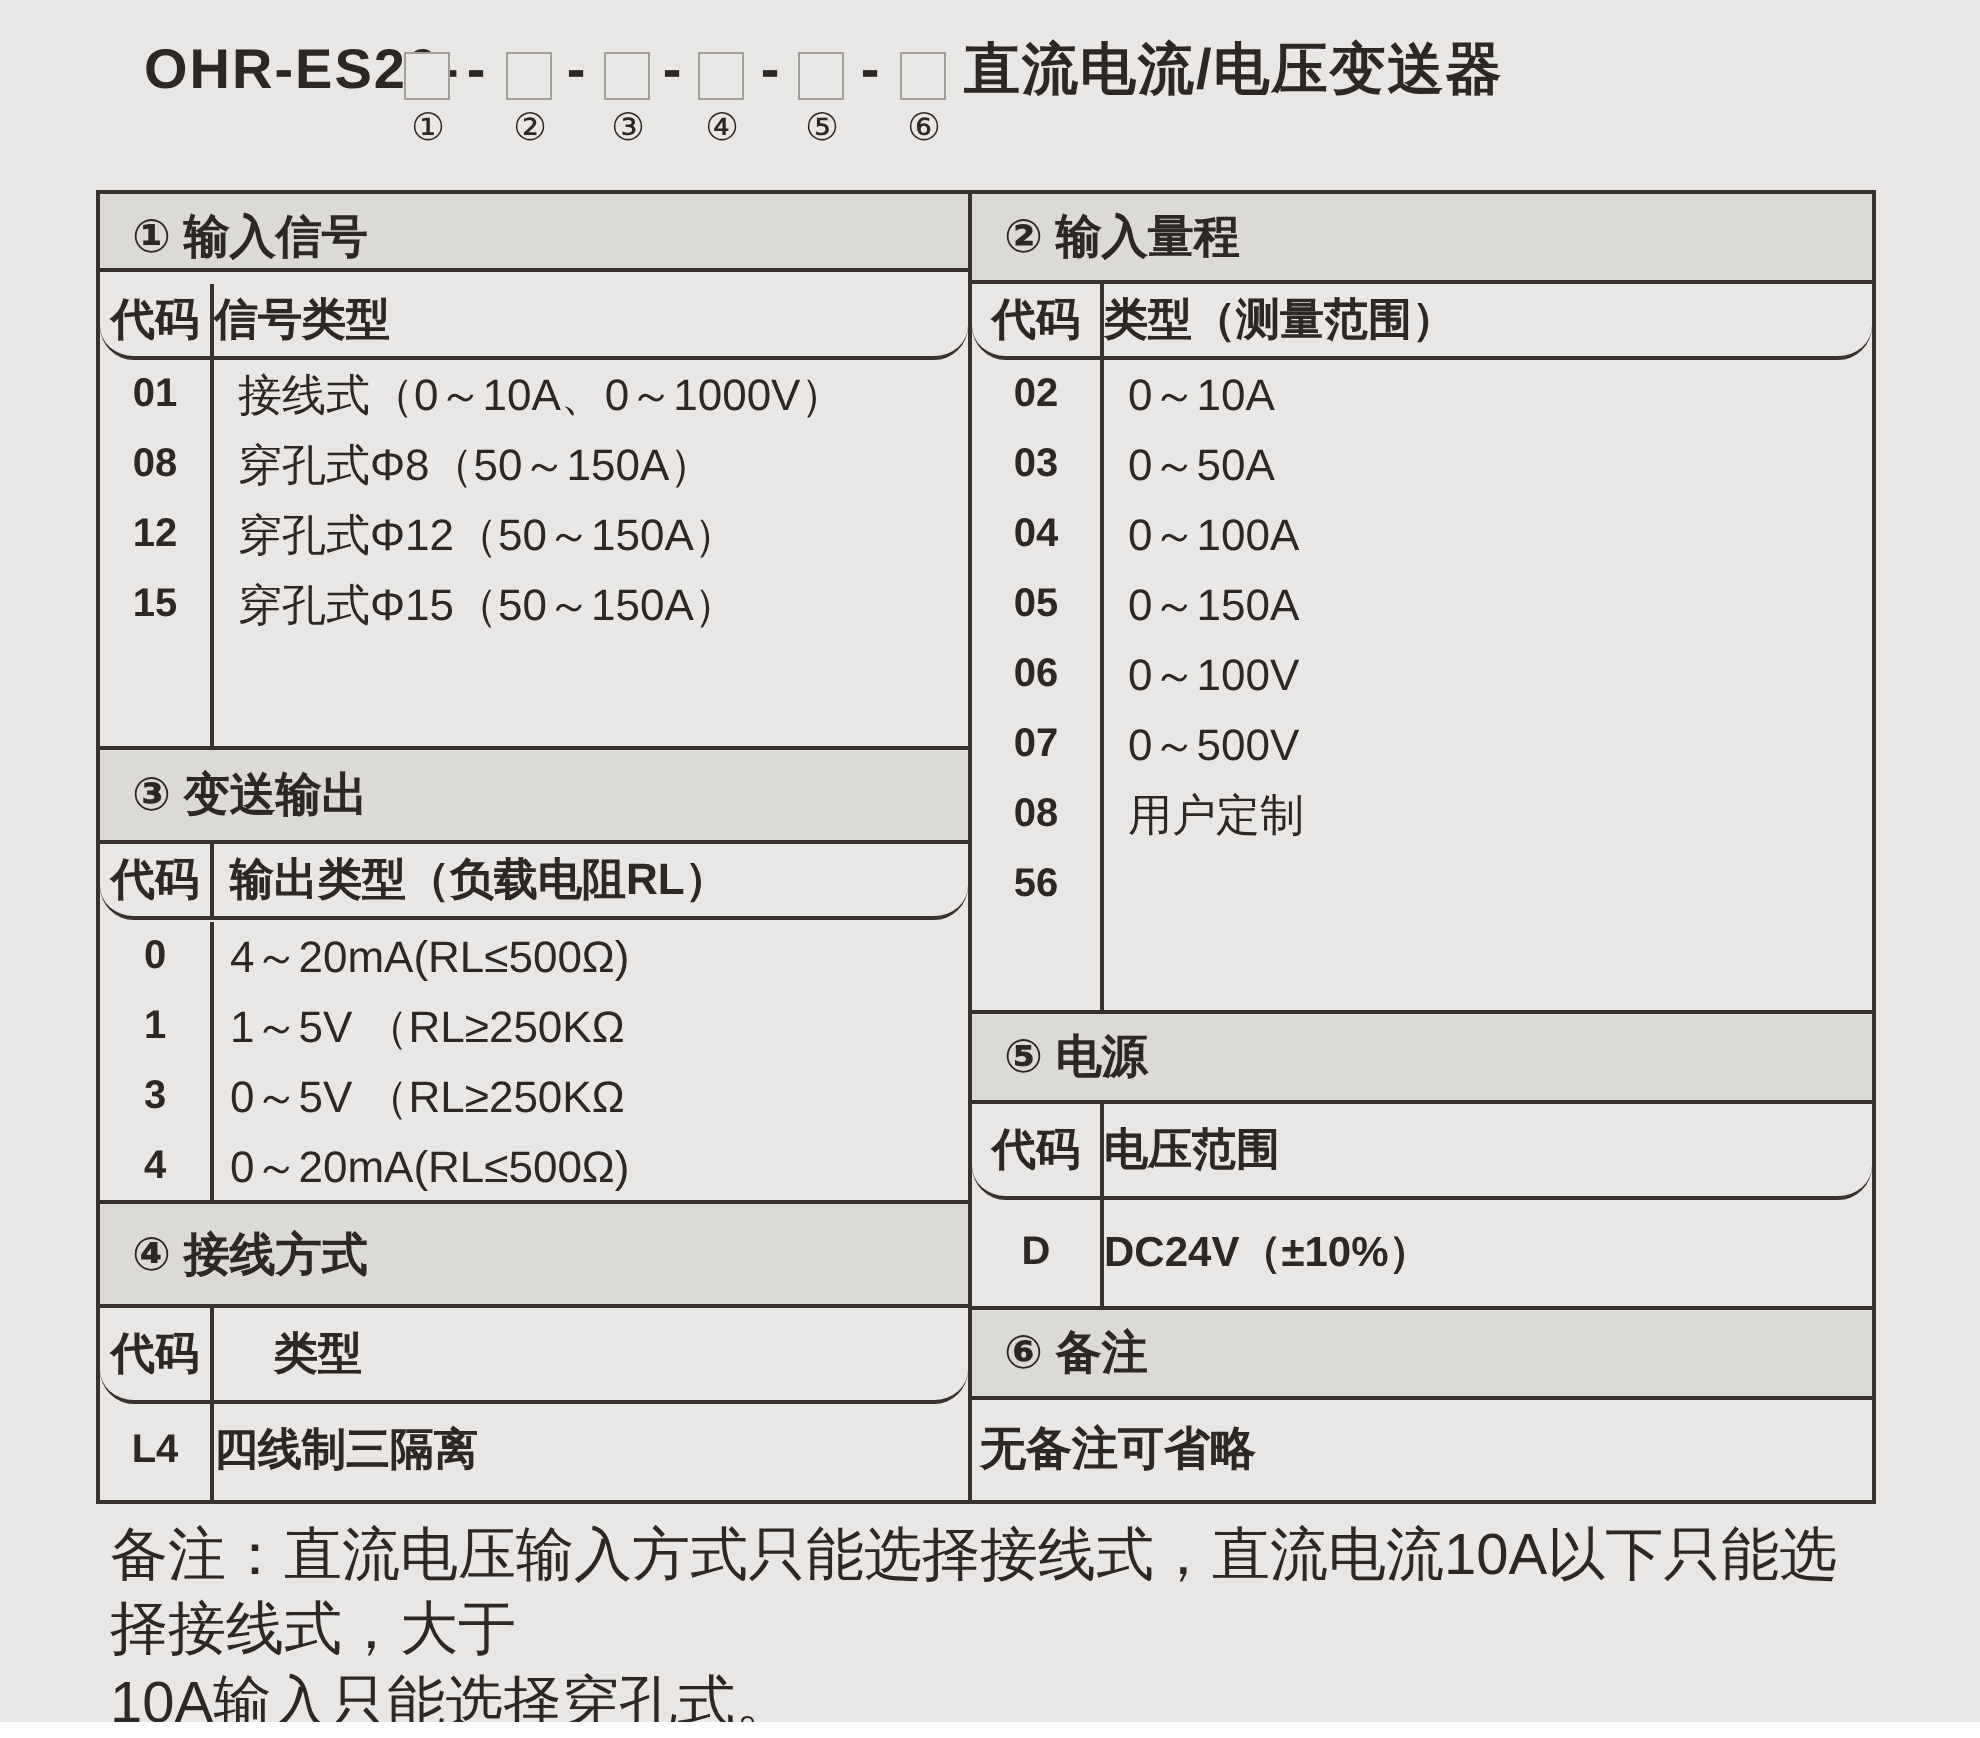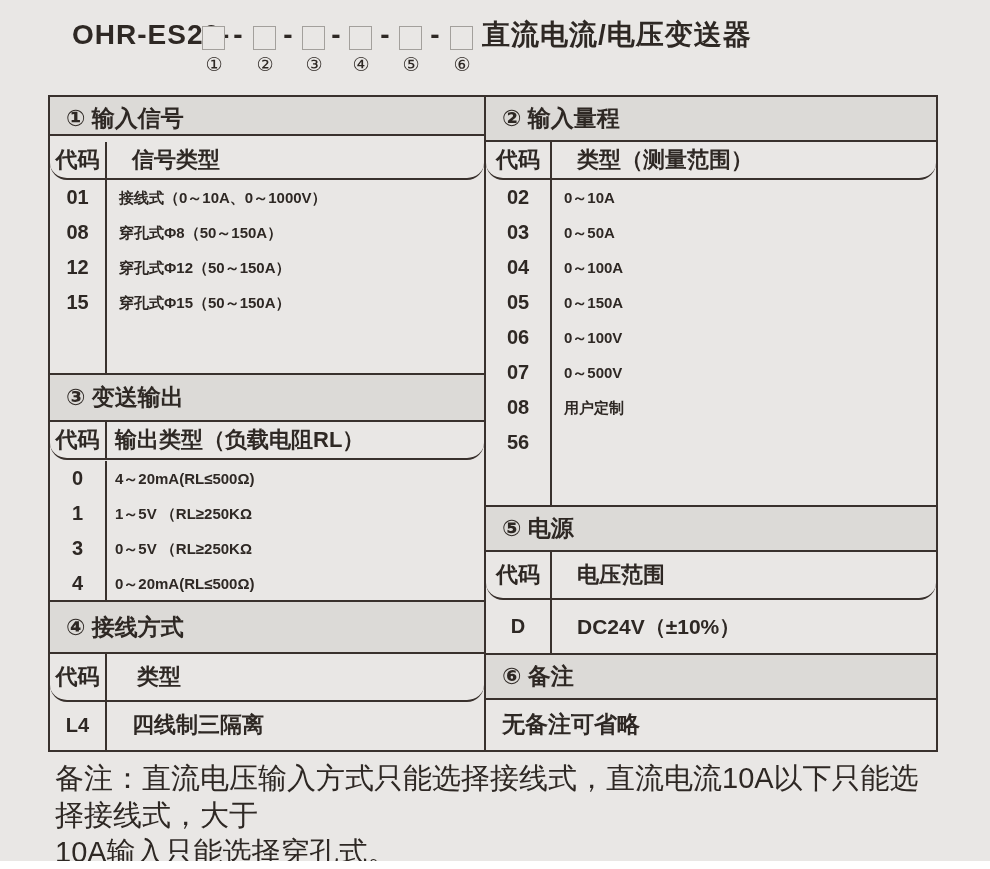--- a/index.html
+++ b/index.html
@@ -28,32 +28,32 @@
   .half.left{left:0;width:434px;}
   .half.right{left:436px;width:450px;}
 
   .band{position:absolute;left:0;right:0;background:var(--band);border-bottom:2px solid var(--line);
         font-size:23px;font-weight:bold;padding-left:16px;}
   .colhdr{position:absolute;left:0;right:0;border-bottom:2px solid var(--line);display:flex;border-radius:17px;}
   .data{position:absolute;left:0;right:0;border-bottom:2px solid var(--line);display:flex;}
   .lastrow{position:absolute;left:0;right:0;display:flex;}
 
   .code-cell{border-right:2px solid var(--line);text-align:center;font-weight:bold;flex:0 0 auto;}
-  .type-cell{flex:1 1 auto;padding-left:25px;font-weight:bold;}
+  .type-cell{flex:1 1 auto;padding-left:0;font-weight:bold;}
   .half.left  .code-cell{width:57px;}
   .half.right .code-cell{width:66px;}
 
   .code-col{border-right:2px solid var(--line);flex:0 0 auto;}
   .half.left  .code-col{width:57px;}
   .half.right .code-col{width:66px;}
   .type-col{flex:1 1 auto;}
   .code-line{line-height:35px;text-align:center;font-size:20px;font-weight:bold;}
-  .type-line{line-height:35px;padding-left:12px;font-size:15px;font-weight:bold;white-space:nowrap;}
+  .type-line{line-height:35px;padding-left:12px;font-size:22px;font-weight:normal;white-space:nowrap;}
   .hdr-text{font-size:22px;font-weight:bold;}
-  .full-row{position:absolute;left:0;right:0;font-size:23px;font-weight:bold;padding-left:16px;}
+  .full-row{position:absolute;left:0;right:0;font-size:23px;font-weight:bold;padding-left:4px;}
 
   .footnote{position:absolute;left:55px;top:760px;width:890px;font-size:29px;font-weight:normal;line-height:37px;}
   .bottom-strip{position:absolute;left:0;top:861px;width:990px;height:8px;background:#ffffff;}
 </style>
 </head>
 <body>
 
 <div id="canvas">
 
   <span class="model-prefix">OHR-ES20-</span>

